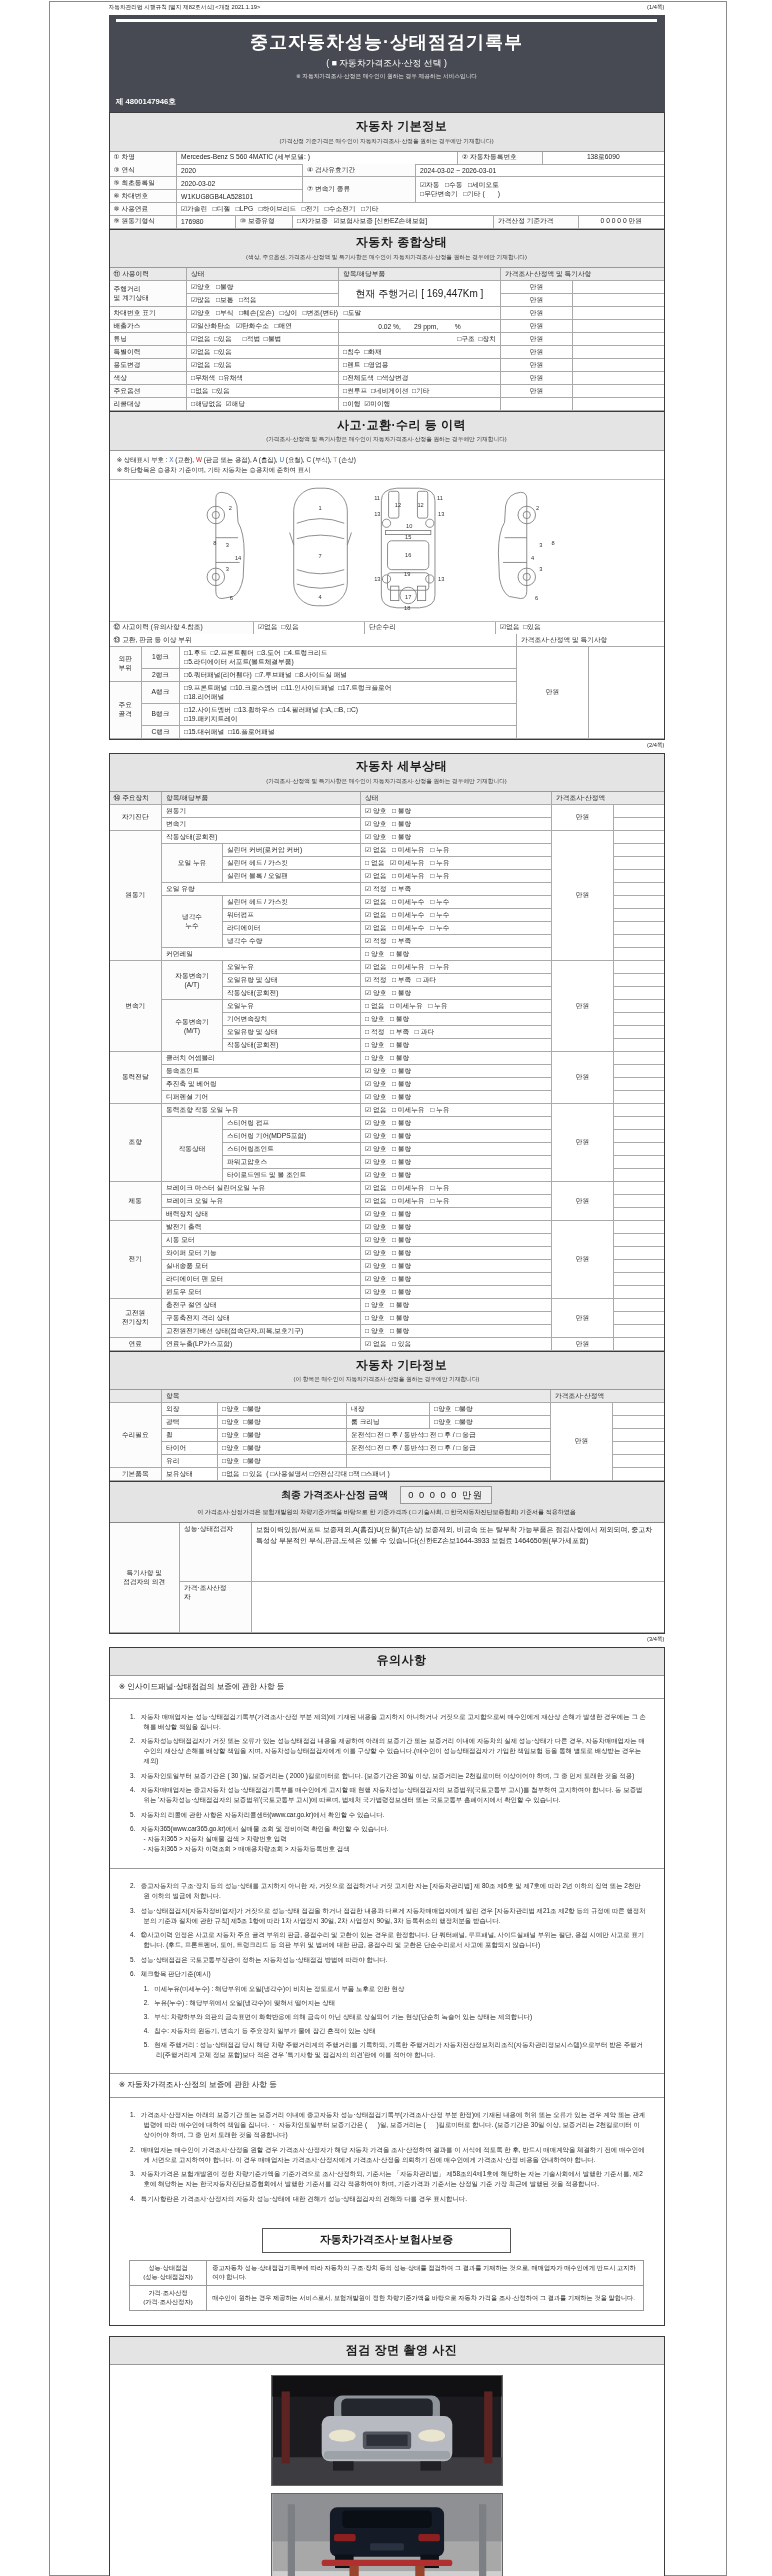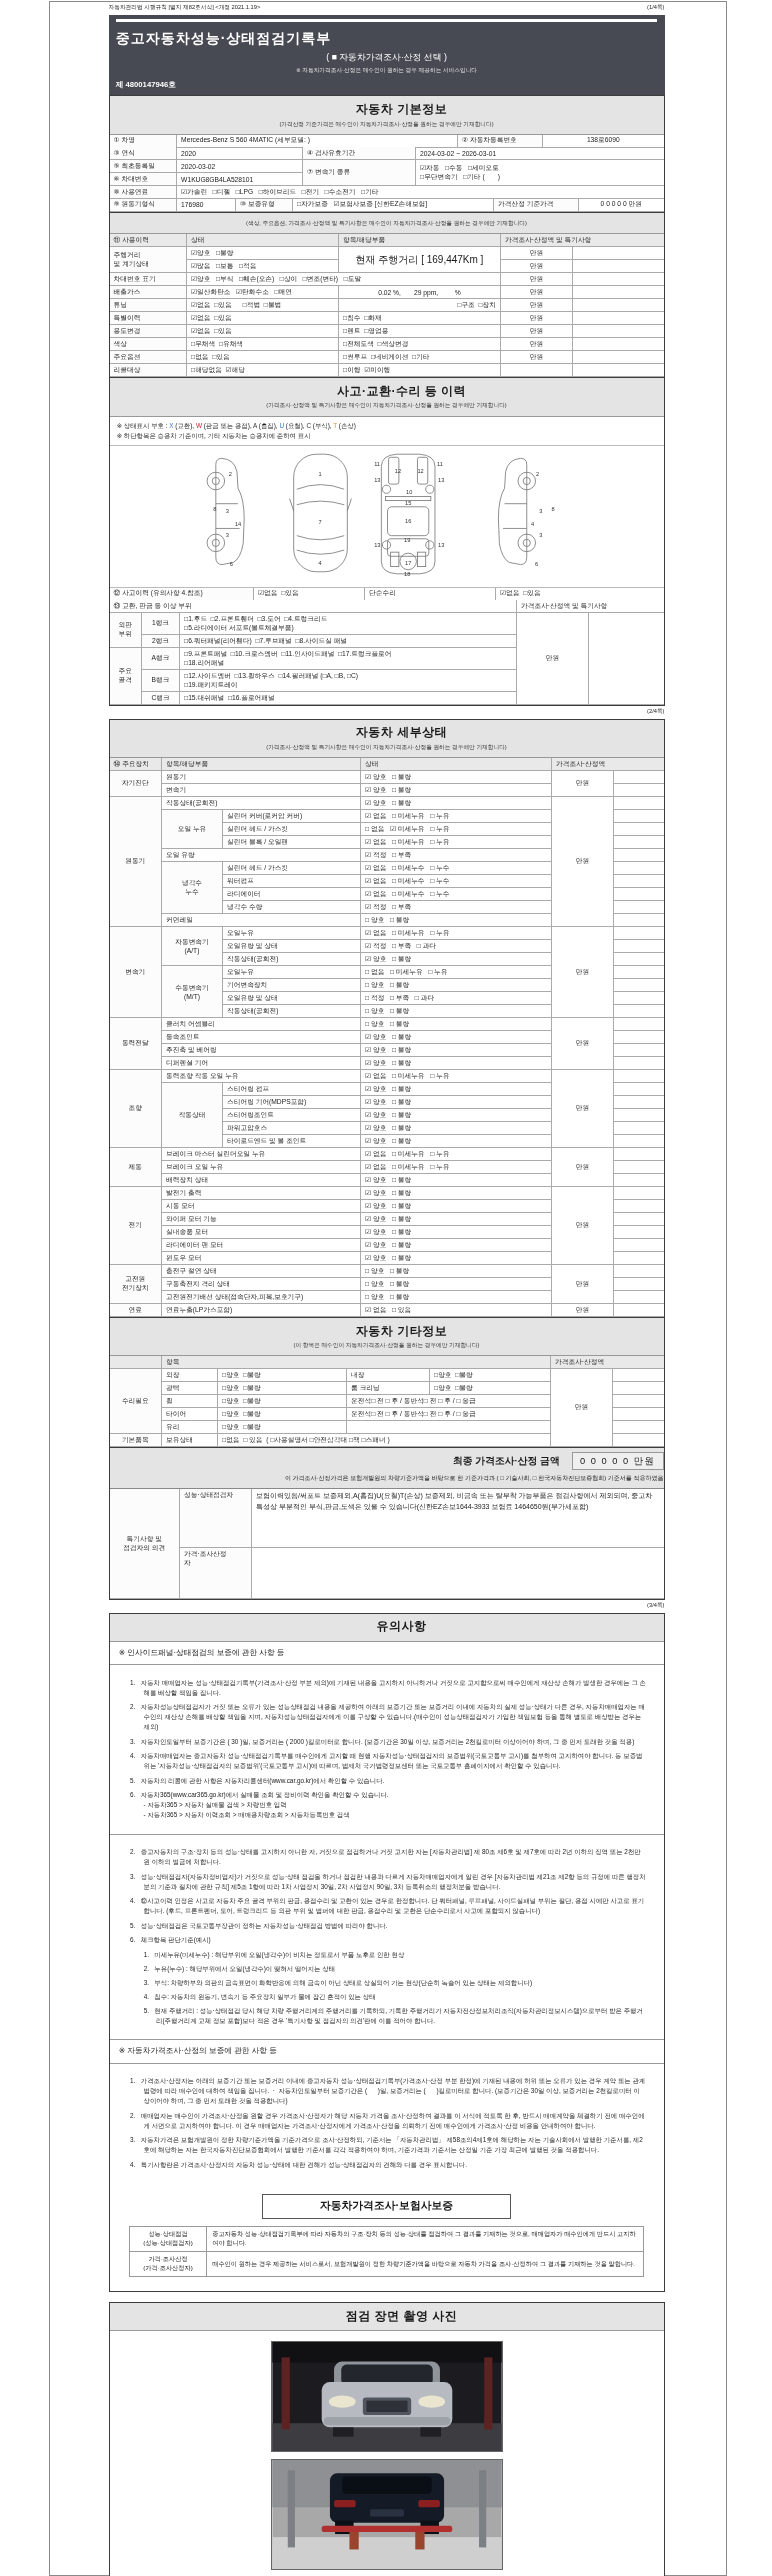--- a/index.html
+++ b/index.html
@@ -4,24 +4,24 @@
 <style>
   html,body{margin:0;padding:0;}
   body{width:773px;height:2576px;background:#fff;position:relative;overflow:hidden;
        font-family:"Liberation Sans","DejaVu Sans",sans-serif;color:#1a1a1a;}
   .frame{position:absolute;left:49px;top:1px;width:676px;height:2573px;border:0.5px solid #8a8a8a;}
   .col{position:relative;width:556px;margin:0 auto;padding-top:3.1px;}
   .topnote{display:flex;justify-content:space-between;font-size:5.7px;color:#222;padding:1px 0 3.1px 0;}
   
   .dark{background:#474a52;color:#fff;padding:3.1px 7.2px 5.2px 7.2px;}
   .stripe{height:2.6px;background:#fff;margin:1px 0 8.2px 0;}
-  .dark .t1{text-align:left;font-size:14px;font-weight:bold;letter-spacing:1px;}
+  .dark .t1{text-align:center;font-size:18px;font-weight:bold;letter-spacing:1px;}
   .dark .t2{text-align:center;font-size:8.8px;margin-top:4.1px;}
   .dark .t3{text-align:center;font-size:5.7px;margin-top:3.1px;color:#e8e8e8;}
-  .dark .docno{font-size:7.7px;font-weight:bold;margin-top:5px;}
+  .dark .docno{font-size:7.7px;font-weight:bold;margin-top:16px;}
   
   .blk{border:1px solid #3c3c3c;border-top-width:1.5px;border-bottom-width:1.5px;background:#fff;}
   .shead{background:#e4e4e4;text-align:center;padding:4.6px 0 5.2px 0;border-bottom:0.5px solid #999;}
   .shead .ht{font-size:12px;font-weight:bold;letter-spacing:0.5px;padding-left:30px;}
   .shead .hn{font-size:5.7px;margin-top:2.6px;color:#333;}
   .pagemark{font-size:5.7px;text-align:right;padding:1.5px 0 3.1px 0;color:#222;}
   
   table.t{border-collapse:collapse;width:100%;table-layout:fixed;}
   .t td{border:0.5px solid #aaa;padding:1.5px 4.1px;font-size:6.7px;vertical-align:middle;overflow:hidden;}
   .t tr:first-child td{border-top:none}
@@ -31,21 +31,21 @@
   .c{text-align:center;}
   .ck{white-space:pre-wrap;}
   .hrow td{background:#e9e9e9;font-size:6.7px;}
   .won{text-align:center;color:#222;}
   tr.gtop td{border-top:1px solid #777;}
   
   .legend{padding:4.1px 7.2px;font-size:6.4px;border-bottom:0.5px solid #bbb;line-height:1.6;}
   
   .diag{padding:3.1px 0 5.2px 0;text-align:center;border-bottom:0.5px solid #bbb;}
   
-  .final{background:#e4e4e4;border-top:1px solid #3c3c3c;border-bottom:0.5px solid #888;padding:4.1px 0 5.2px 0;text-align:right;}
+  .final{background:#e4e4e4;border-top:1px solid #3c3c3c;border-bottom:0.5px solid #888;padding:4.1px 0 5.2px 0;text-align:center;}
   .final .row1{font-size:9.8px;font-weight:bold;}
   .amtbox{display:inline-block;border:0.5px solid #999;background:#efefef;padding:1.5px 7.2px;margin-left:9.3px;font-size:9.3px;font-weight:normal;letter-spacing:1.5px;}
   .final .row2{font-size:6px;margin-top:3.6px;}
   
   .nhead{border-bottom:0.5px solid #999;padding:6.2px 9.3px;font-size:7.7px;font-weight:normal;}
   .nbody{padding:8.2px 17.5px 9.3px 20.6px;font-size:6.4px;line-height:1.55;border-bottom:0.5px solid #999;}
   .nbody:last-child{border-bottom:none;}
   .ni{padding-left:13.4px;text-indent:-13.4px;margin:4.6px 0;white-space:pre-wrap;}
   .nsub{padding-left:26px;text-indent:-12.4px;margin:4.1px 0;white-space:pre-wrap;}
   .defwrap{padding:10.3px 15.5px 13.4px 15.5px;}
@@ -144,20 +144,21 @@
         <td>176980</td>
         <td class="lbl">⑩ 보증유형</td>
         <td class="ck">□자가보증   ☑보험사보증 [신한EZ손해보험]</td>
         <td class="lbl">가격산정 기준가격</td>
         <td class="c">0 0 0 0 0 만원</td>
       </tr>
     </tbody>
       </table>
 
     <div class="shead" style="border-top:1px solid #3c3c3c">
+      <div class="ht">자동차 종합상태</div>
       <div class="hn">(색상, 주요옵션, 가격조사·산정액 및 특기사항은 매수인이 자동차가격조사·산정을 원하는 경우에만 기재합니다)</div>
     </div>
     <table class="t">
         <colgroup>
           <col style="width:77px">
           <col style="width:152px">
           <col style="width:162px">
           <col style="width:72px">
           <col>
         </colgroup>

